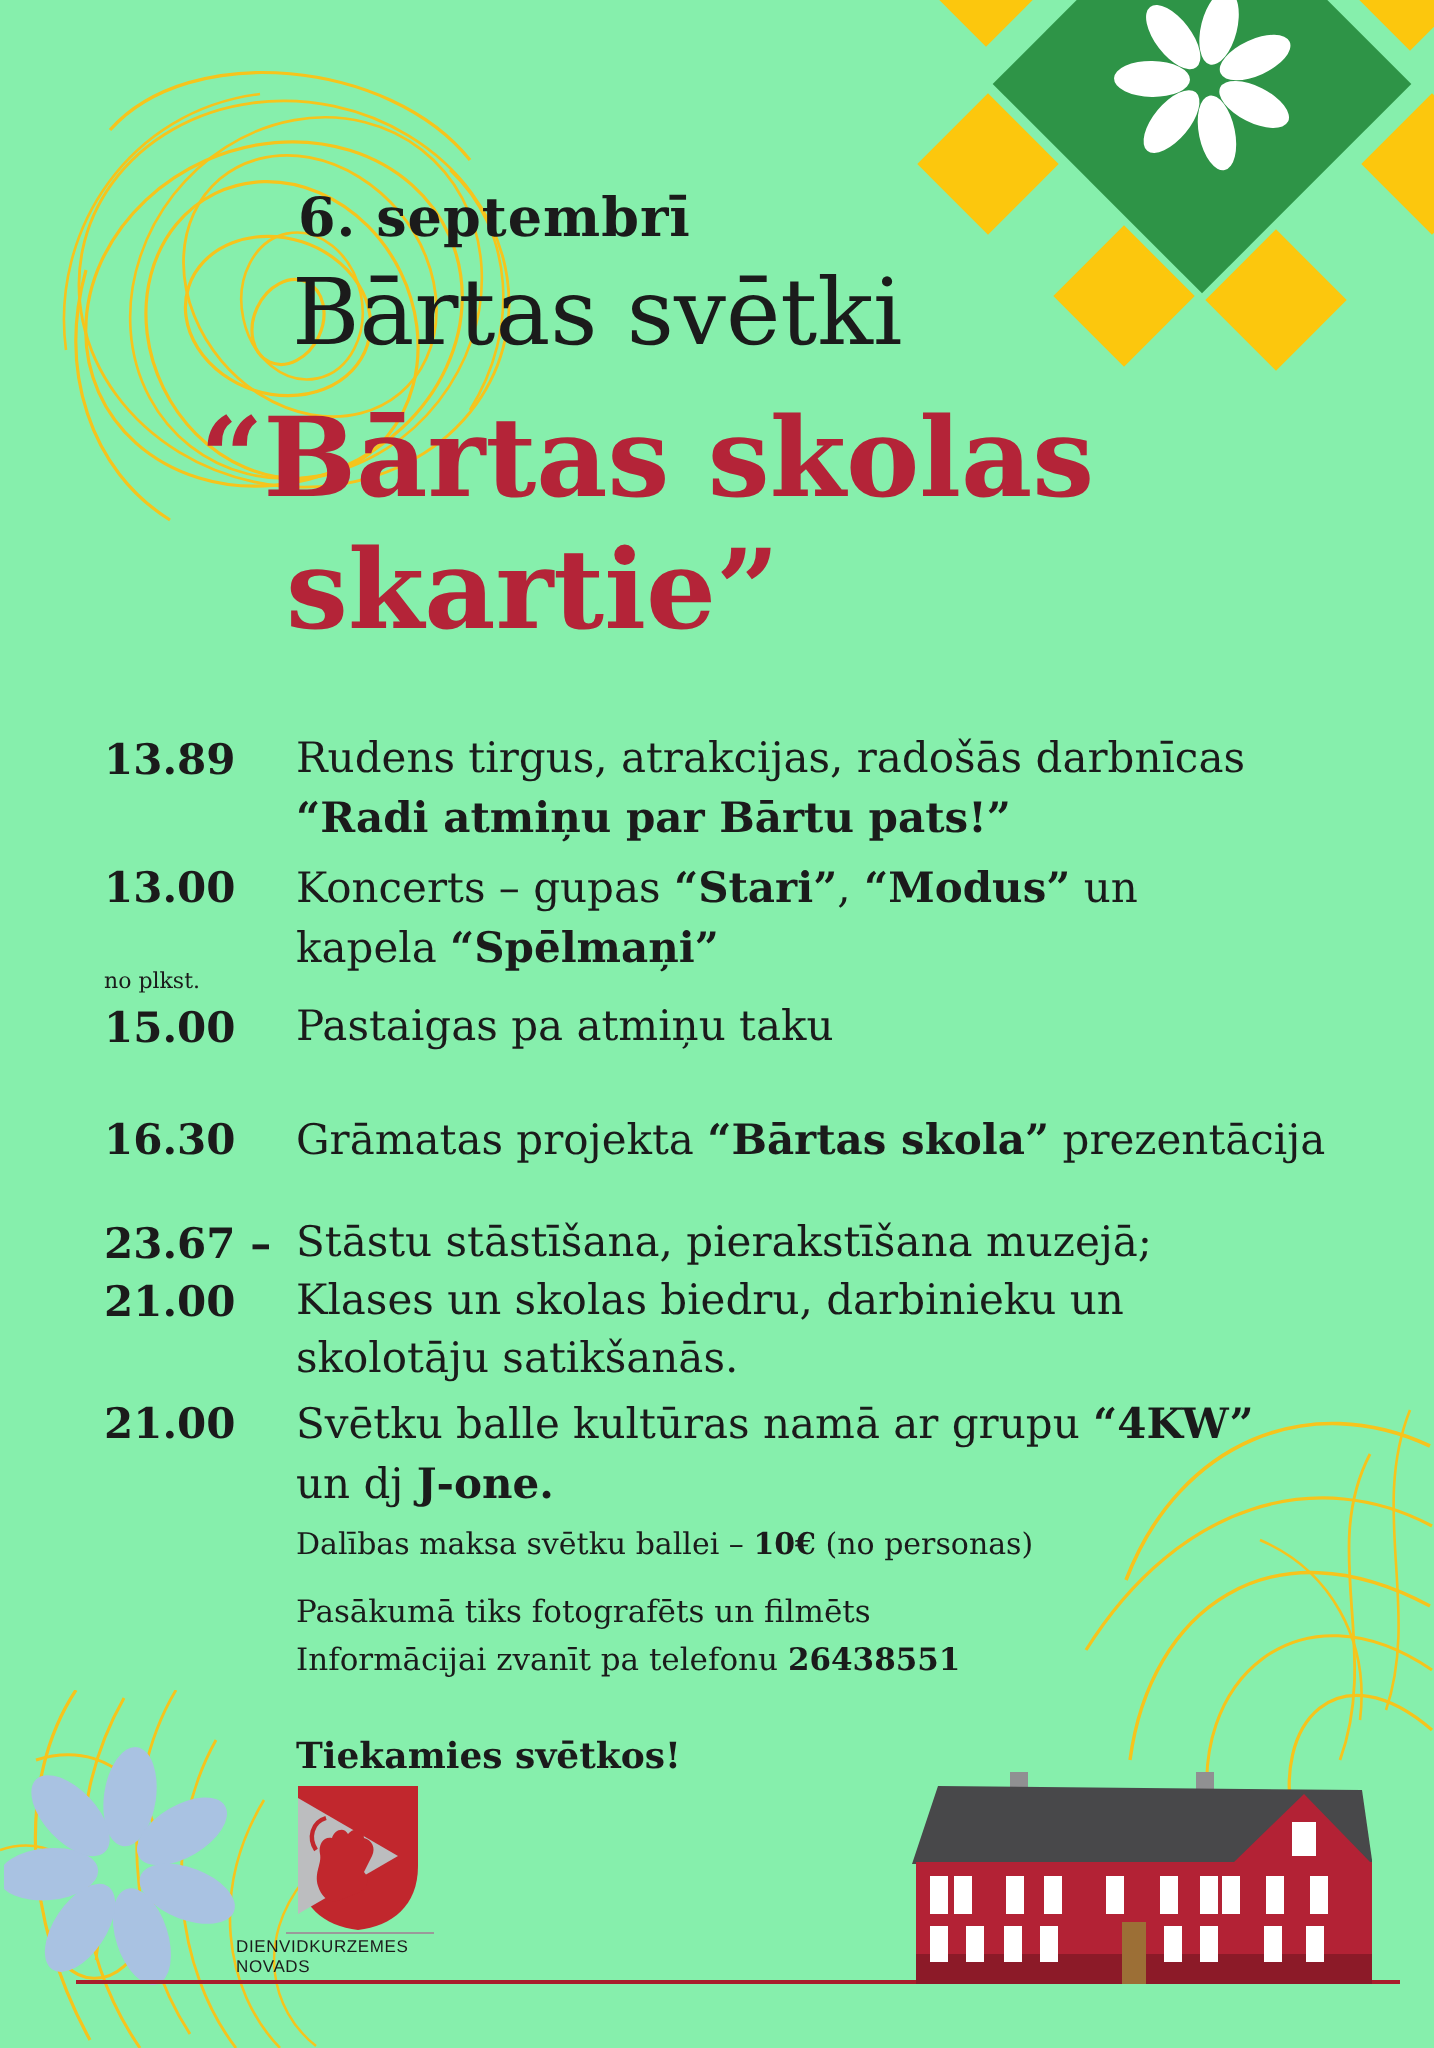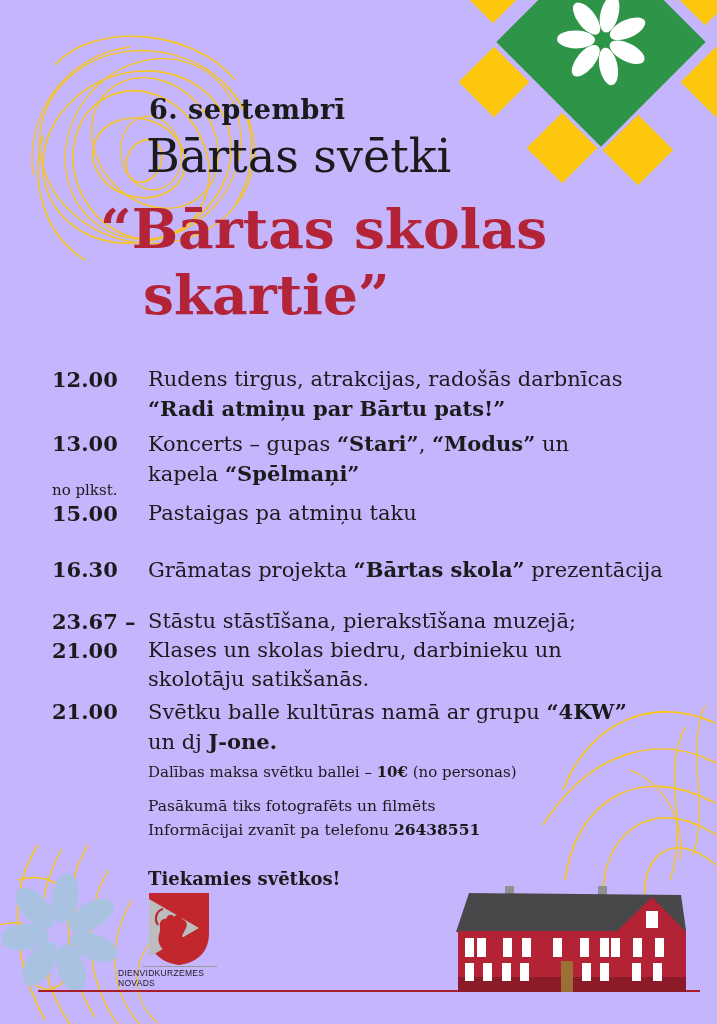--- a/index.html
+++ b/index.html
@@ -1,29 +1,29 @@
 <!DOCTYPE html>
 <html><head>
 <meta charset="utf-8">
 <style>
   html,body{margin:0;padding:0;background:#e8e8e8;}
-  .page{position:relative;width:717px;height:1024px;margin:0 auto;background:#c4b5fd;
+  .page{position:relative;width:717px;height:1024px;margin:0 auto;background:#86efac;
         overflow:hidden;font-family:"DejaVu Serif",serif;color:#1b1b1b;text-decoration:underline;}
   .abs{position:absolute;}
   
   .date{left:149px;top:94px;font-size:27px;font-weight:700;letter-spacing:.5px;white-space:nowrap;}
   .title{left:146px;top:129px;font-size:46px;font-weight:400;white-space:nowrap;}
   .red-title{left:100px;top:196px;font-size:55px;font-weight:700;line-height:66px;
              color:#b42438;white-space:nowrap;}
   .red-title .l2{margin-left:43px;}
   
   .schedule{left:52px;top:365px;width:640px;height:430px;}
   .srow{position:absolute;left:0;width:640px;}
   .timecol{position:absolute;left:0;top:0;width:92px;font-weight:700;font-size:21px;line-height:29px;white-space:nowrap;}
-  .time-pre{font-weight:400;font-size:15px;line-height:17px;}
+  .time-pre{font-weight:400;font-size:11px;line-height:17px;}
   .desc{position:absolute;left:96px;top:0;font-size:21px;line-height:29px;white-space:nowrap;}
   .desc .b,.b{font-weight:700;}
   .desc.pad-pre{top:17px;}
   .note{font-size:15px;line-height:20px;margin-top:5px;}
   
   .foot-small{left:148px;font-size:15.5px;white-space:nowrap;}
   .closing{left:148px;top:868px;font-size:18px;font-weight:700;white-space:nowrap;}
   
   .diamond{position:absolute;transform:rotate(45deg);}
   .d-green{width:148px;height:148px;left:527px;top:-32px;background:#2e9447;}
@@ -83,21 +83,21 @@
   <div class="abs title">Bārtas svētki</div>
   <div class="abs red-title">
     <div class="l1">“Bārtas skolas</div>
     <div class="l2">skartie”</div>
   </div>
 
   <div class="abs schedule">
 
     <div class="srow" style="top:0px">
       <div class="timecol">
-          <div class="tline">12.00</div>
+          <div class="tline">13.89</div>
         </div>
       <div class="desc">
           <div class="tline"><span>Rudens tirgus, atrakcijas, radošās darbnīcas</span></div>
           <div class="tline"><span class="b">“Radi atmiņu par Bārtu pats!”</span></div>
         </div>
     </div>
 
     <div class="srow" style="top:64px">
       <div class="timecol">
           <div class="tline">13.00</div>

